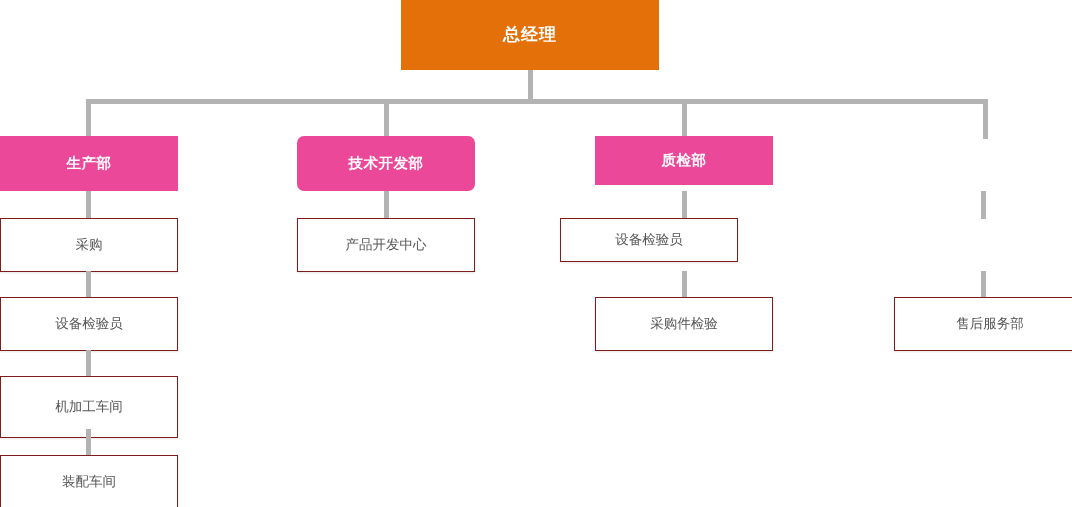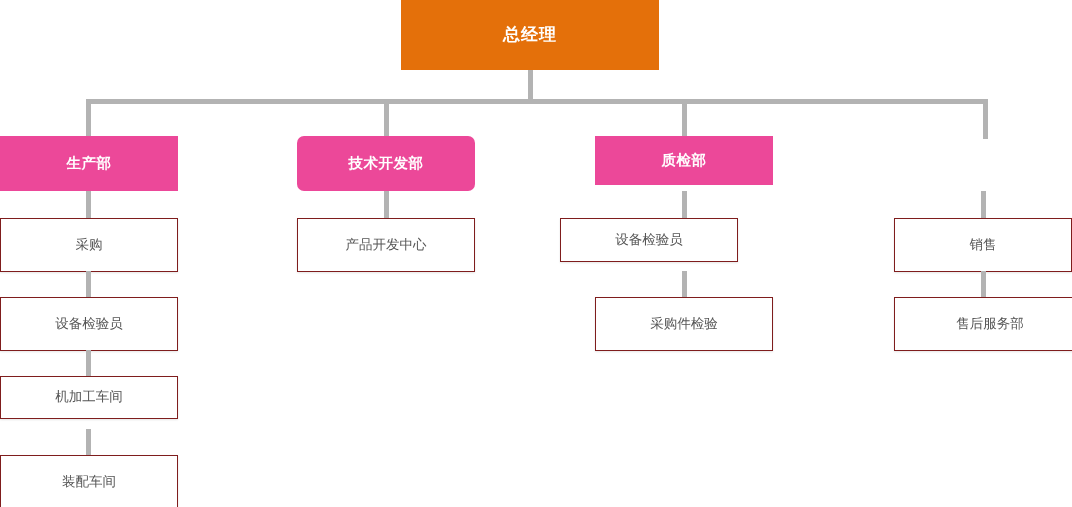--- a/index.html
+++ b/index.html
@@ -88,21 +88,21 @@
   <div class="node node-leaf" style="left:0px; top:218px; width:178px; height:54px;">
     <span>采购</span>
   </div>
 
   <div class="conn conn-v" style="left:86px; top:271px; height:28px;"></div>
   <div class="node node-leaf" style="left:0px; top:297px; width:178px; height:54px;">
     <span>设备检验员</span>
   </div>
 
   <div class="conn conn-v" style="left:86px; top:350px; height:28px;"></div>
-  <div class="node node-leaf" style="left:0px; top:376px; width:178px; height:43px;">
+  <div class="node node-leaf" style="left:0px; top:376px; width:178px; height:62px;">
     <span>机加工车间</span>
   </div>
 
   <div class="conn conn-v" style="left:86px; top:429px; height:28px;"></div>
   <div class="node node-leaf" style="left:0px; top:455px; width:178px; height:54px;">
     <span>装配车间</span>
   </div>
 
   <div class="node node-dept" style="left:297px; top:136px; width:178px; height:55px;border-radius:7px;">
     <span>技术开发部</span>
@@ -122,22 +122,19 @@
     <span>设备检验员</span>
   </div>
 
   <div class="conn conn-v" style="left:682px; top:271px; height:28px;"></div>
   <div class="node node-leaf" style="left:595px; top:297px; width:178px; height:54px;">
     <span>采购件检验</span>
   </div>
 
 
   <div class="conn conn-v" style="left:981px; top:191px; height:28px;"></div>
-  <div class="node node-leaf" style="left:894px; top:218px; width:178px; height:54px;">
-    <span>销售</span>
-  </div>
 
   <div class="conn conn-v" style="left:981px; top:271px; height:28px;"></div>
   <div class="node node-leaf" style="left:894px; top:297px; width:192px; height:54px;">
     <span>售后服务部</span>
   </div>
 
 </div>
 
 </body></html>

